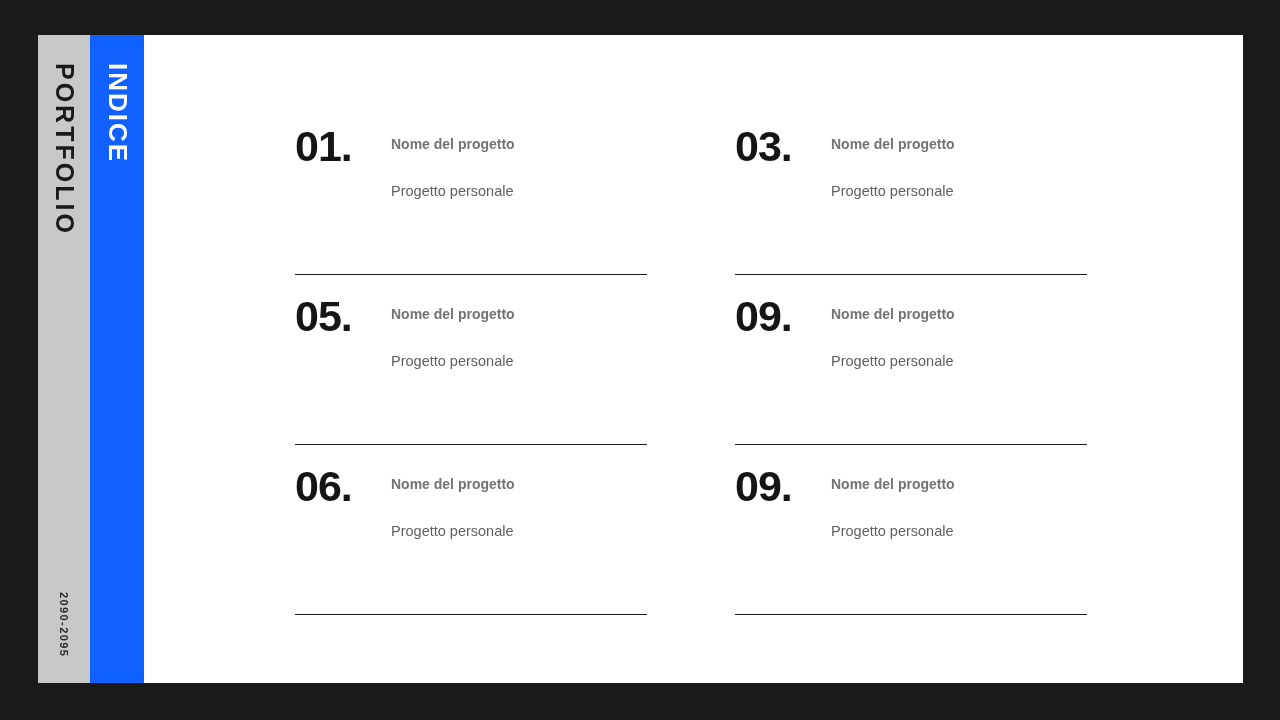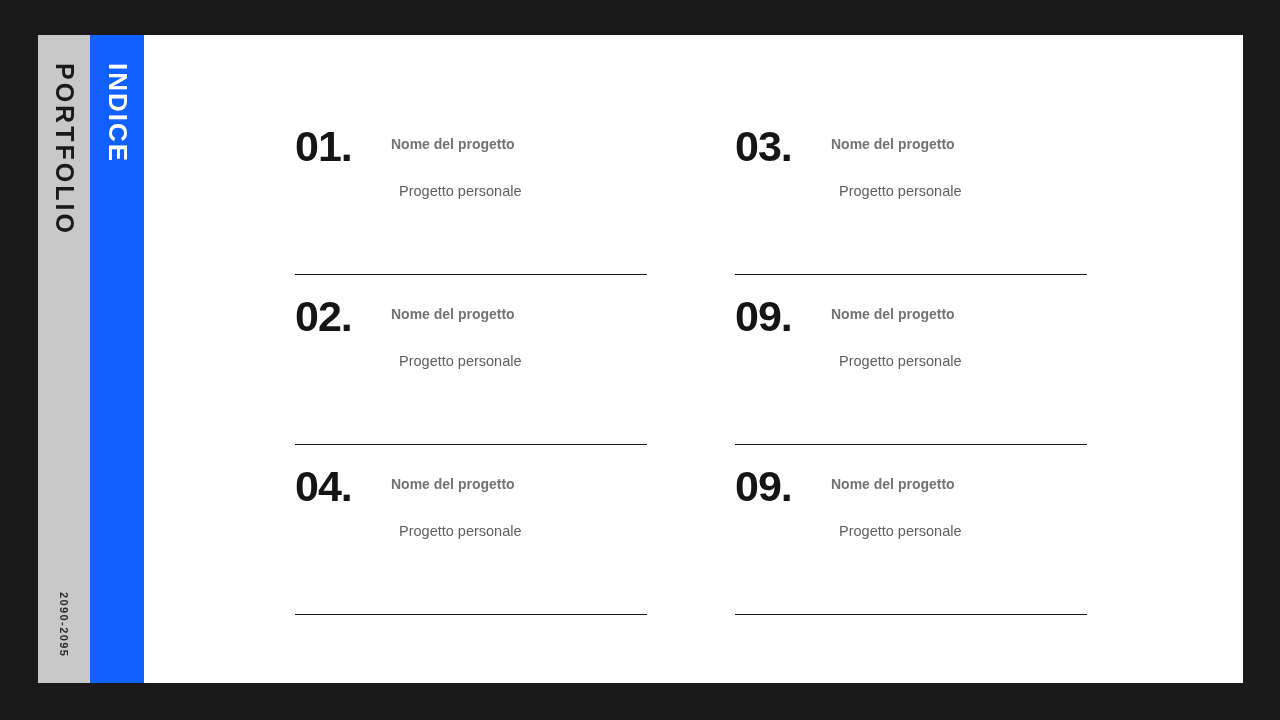--- a/index.html
+++ b/index.html
@@ -149,21 +149,21 @@
     color: #737373;
     line-height: 1.2;
     margin: 0 0 30px 0;
   }
 
   .entry .sub {
     font-size: 14.5px;
     font-weight: normal;
     color: #5f5f5f;
     line-height: 1.2;
-    margin: 8px;
+    margin: 0;
   }
 </style>
 </head>
 <body>
 
 <div class="slide-stage">
   <div class="slide">
 
     <div class="band-grey">
       <div class="portfolio-text">PORTFOLIO</div>
@@ -179,28 +179,28 @@
 
         <div class="column">
           <div class="entry">
             <div class="num">01.</div>
             <div class="texts">
               <p class="title">Nome del progetto</p>
               <p class="sub">Progetto personale</p>
             </div>
           </div>
           <div class="entry">
-            <div class="num">02.</div>
-            <div class="texts">
-              <p class="title">Nome del progetto</p>
-              <p class="sub">Progetto personale</p>
-            </div>
-          </div>
-          <div class="entry">
-            <div class="num">04.</div>
+            <div class="num">05.</div>
+            <div class="texts">
+              <p class="title">Nome del progetto</p>
+              <p class="sub">Progetto personale</p>
+            </div>
+          </div>
+          <div class="entry">
+            <div class="num">06.</div>
             <div class="texts">
               <p class="title">Nome del progetto</p>
               <p class="sub">Progetto personale</p>
             </div>
           </div>
         </div>
 
         <div class="column">
           <div class="entry">
             <div class="num">03.</div>

